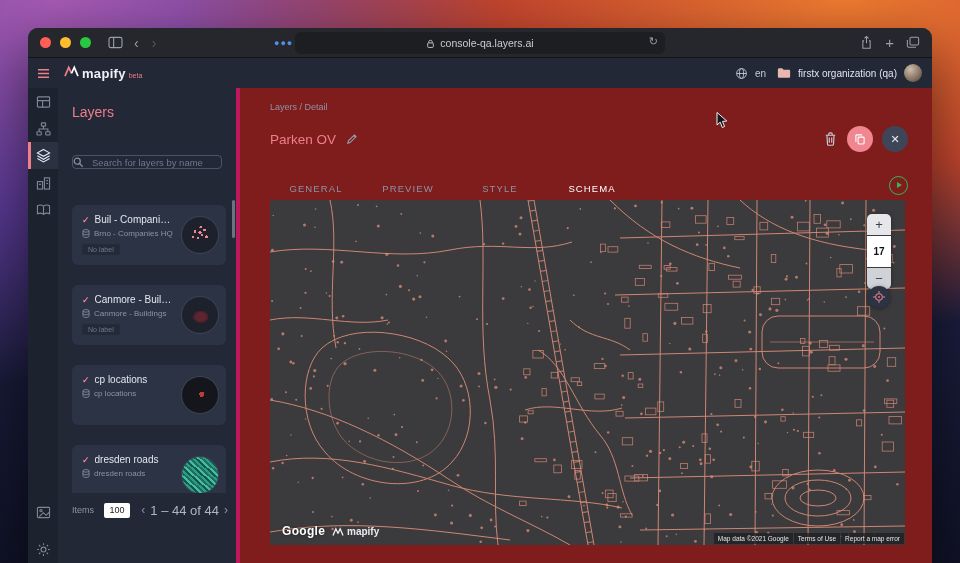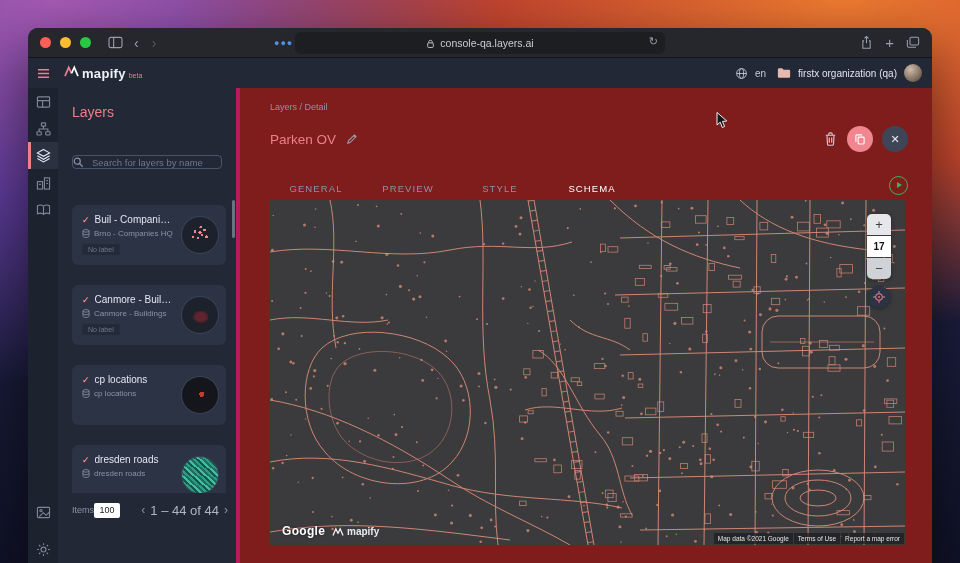--- a/index.html
+++ b/index.html
@@ -81,21 +81,21 @@
     radial-gradient(1.3px 1.3px at 44% 58%, #f0848f 99%, transparent),
     radial-gradient(1.6px 1.6px at 68% 55%, #f0848f 99%, transparent),
     radial-gradient(1.2px 1.2px at 56% 50%, #f0848f 99%, transparent),
     radial-gradient(1.2px 1.2px at 30% 55%, #f0848f 99%, transparent),
     radial-gradient(1.3px 1.3px at 52% 28%, #f0848f 99%, transparent); }
   .t1 { background-image: radial-gradient(10px 8px at 52% 55%, #5e2430 0 58%, #47202a 59% 76%, transparent 77%); }
   .t2 { background:#14161c; background-image: radial-gradient(2.6px 2.6px at 55% 48%, #c23b30 99%, transparent); }
   .t3 { background-image: repeating-linear-gradient(42deg, #2f9c84 0 2px, #17564d 2px 4px, #43bfa0 4px 6px, #1d6e60 6px 8px); }
   .panel-scrollbar { position:absolute; right:1px; top:112px; width:3px; height:38px; background:#6a7284; border-radius:2px; }
   .panel-footer { position:absolute; left:0; right:0; top:405px; height:34px; background:#222836; z-index:2;
-    display:flex; align-items:center; padding:0 8px 0 14px; gap:0; }
+    display:flex; align-items:center; padding:0 8px 0 14px; gap:10px; }
   .items-label { color:#8b94a6; font-size:9px; }
   .items-input { width:26px; height:15px; border:0; border-radius:2px; background:#ffffff; color:#1c1c1c;
     font-size:9px; text-align:center; font-family:"Liberation Sans", sans-serif; }
   .pager { margin-left:auto; display:flex; align-items:center; gap:5px; }
   .pg-chev { color:#8b94a6; font-size:12px; line-height:1; }
   .pg-text { color:#aeb6c6; font-size:13px; }
 
   
   .main { position:absolute; left:212px; top:30px; right:0; bottom:0; background:#7f1d1d; }
   .breadcrumb { position:absolute; left:30px; top:14px; color:#8b94a6; font-size:9px; }
@@ -114,21 +114,21 @@
   .tab.active::after { content:""; position:absolute; left:16px; right:16px; bottom:0; height:2px; background:#fff; }
   .publish { margin-left:auto; width:19px; height:19px; border:1.5px solid #35b558; border-radius:50%;
     display:flex; align-items:center; justify-content:center; color:#35b558; }
 
   
   .map { position:absolute; left:30px; top:112px; width:635px; height:345px; background:#3b3b3e; overflow:hidden; }
   .map svg.mapsvg { position:absolute; inset:0; }
   .zoom-stack { position:absolute; right:14px; top:14px; width:24px; border-radius:5px; overflow:hidden;
     box-shadow:0 1px 4px rgba(0,0,0,.4); display:flex; flex-direction:column; gap:1px; }
   .zoom-btn { height:21px; display:flex; align-items:center; justify-content:center; font-size:13px; color:#3c4043; background:#e5e7ea; }
-  .zoom-val { height:21px; display:flex; align-items:center; justify-content:center; font-size:10px; font-weight:bold; color:#111; background:#ffffff; }
+  .zoom-val { height:31px; display:flex; align-items:center; justify-content:center; font-size:10px; font-weight:bold; color:#111; background:#ffffff; }
   .zoom-minus { background:#cfd2d6; }
   .locate-btn { position:absolute; right:15px; top:86px; width:22px; height:22px; border-radius:50%;
     background:#2c3342; display:flex; align-items:center; justify-content:center; box-shadow:0 1px 4px rgba(0,0,0,.4); }
   .glogo { position:absolute; left:12px; bottom:7px; color:#ffffff; font-size:12px; font-weight:bold;
     letter-spacing:.3px; text-shadow:0 0 3px rgba(0,0,0,.6); }
   .watermark { position:absolute; left:62px; bottom:8px; display:flex; align-items:center; gap:3px;
     color:#f2f4f8; font-size:10px; font-weight:bold; opacity:.95; }
   .attrib { position:absolute; right:1px; bottom:1px; display:flex; gap:1px; }
   .attrib span { background:rgba(28,29,32,.72); color:#e6e6e6; font-size:6.5px; padding:2px 4px; }
 

